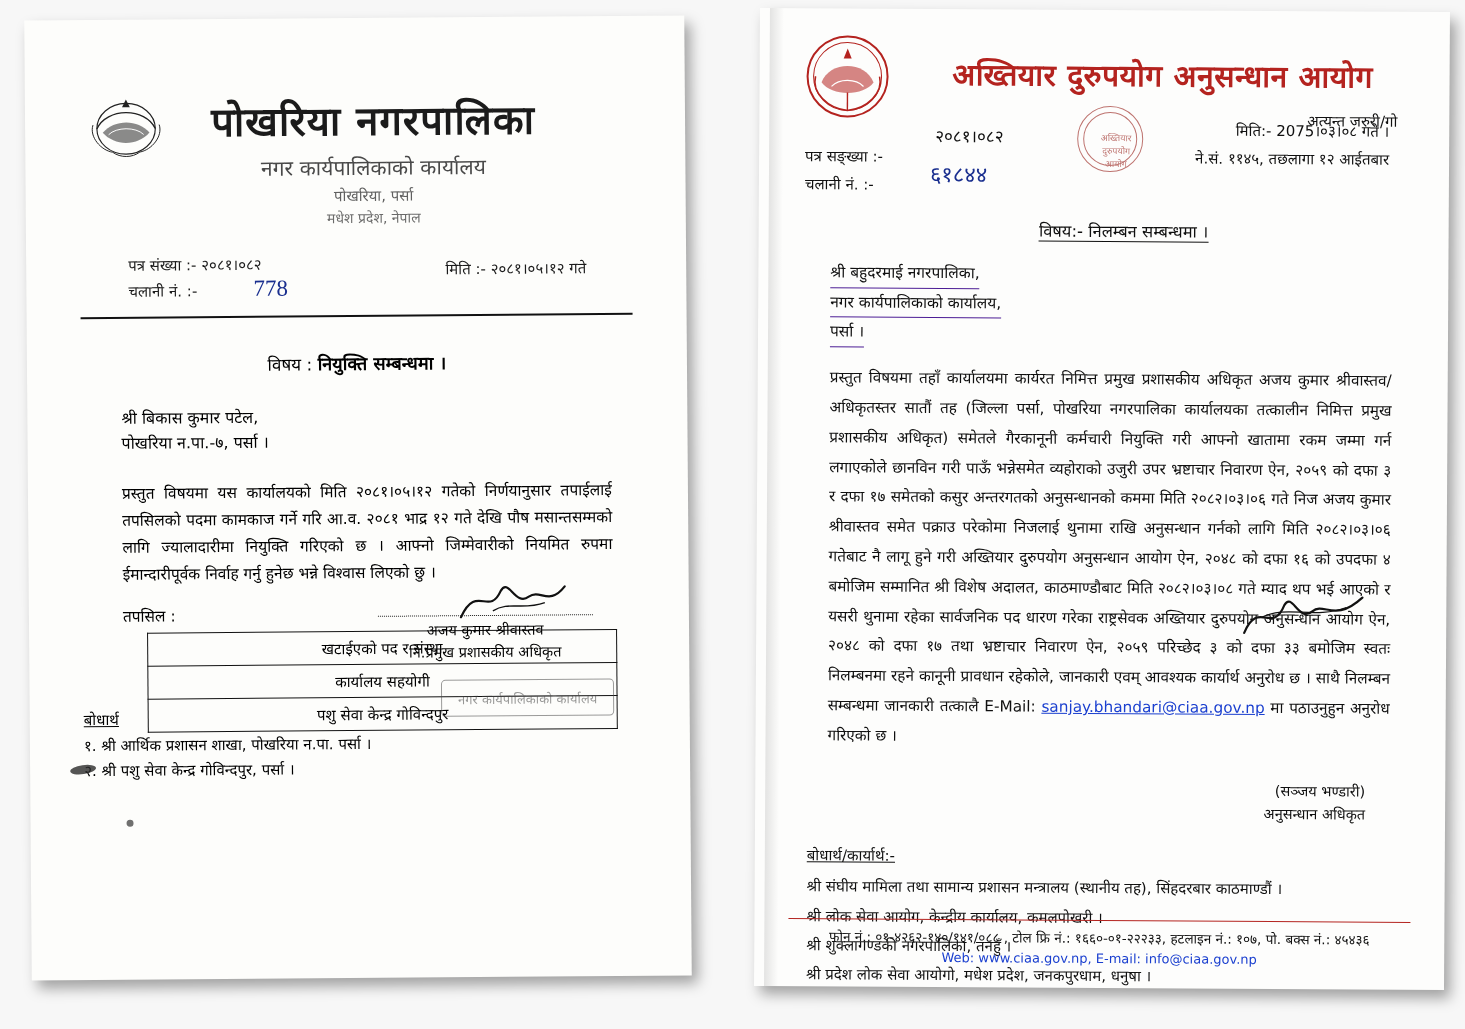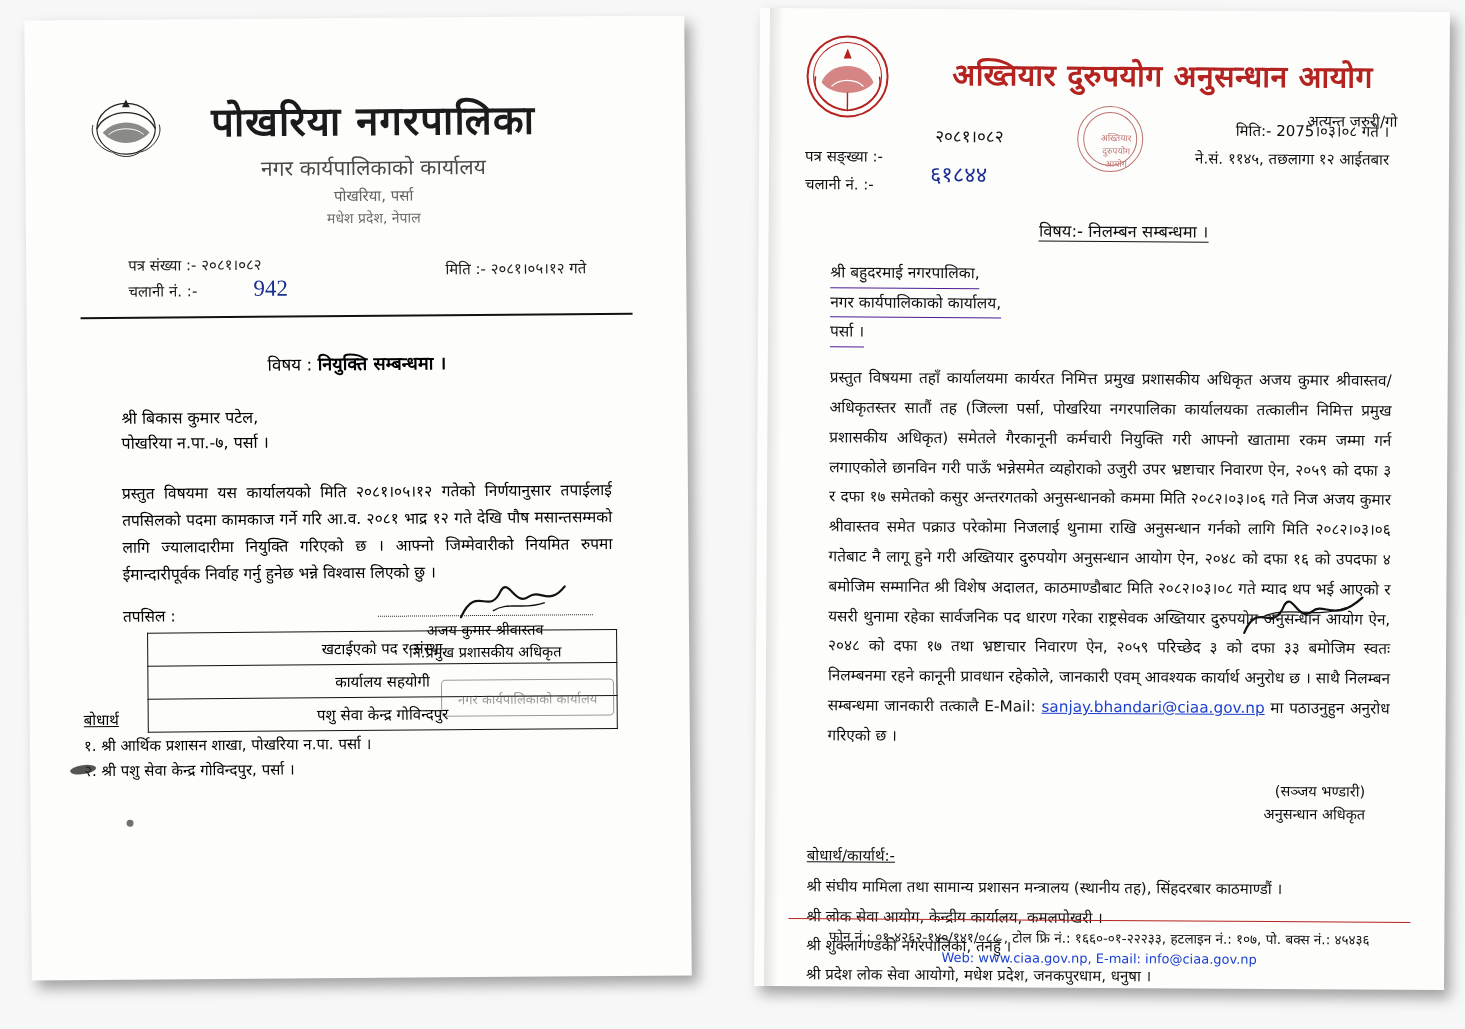--- a/index.html
+++ b/index.html
@@ -387,21 +387,21 @@
       </div>
 
       <div class="left-title">पोखरिया नगरपालिका</div>
       <div class="left-sub1">नगर कार्यपालिकाको कार्यालय</div>
       <div class="left-sub2">पोखरिया, पर्सा</div>
       <div class="left-sub3">मधेश प्रदेश, नेपाल</div>
 
       <div class="ref-row">
         <span class="ref-left">पत्र संख्या :- २०८१।०८२</span>
         <span class="ref-left2">चलानी नं. :-</span>
-        <span class="ref-num" style="position:absolute; left:175px; top:22px;">942</span>
+        <span class="ref-num" style="position:absolute; left:175px; top:22px;">778</span>
         <span class="ref-right">मिति :- २०८१।०५।१२ गते</span>
       </div>
 
       <div class="hrule"></div>
 
       <div class="subject-left">
         <span>विषय :</span>
         <b>नियुक्ति सम्बन्धमा ।</b>
       </div>
 

